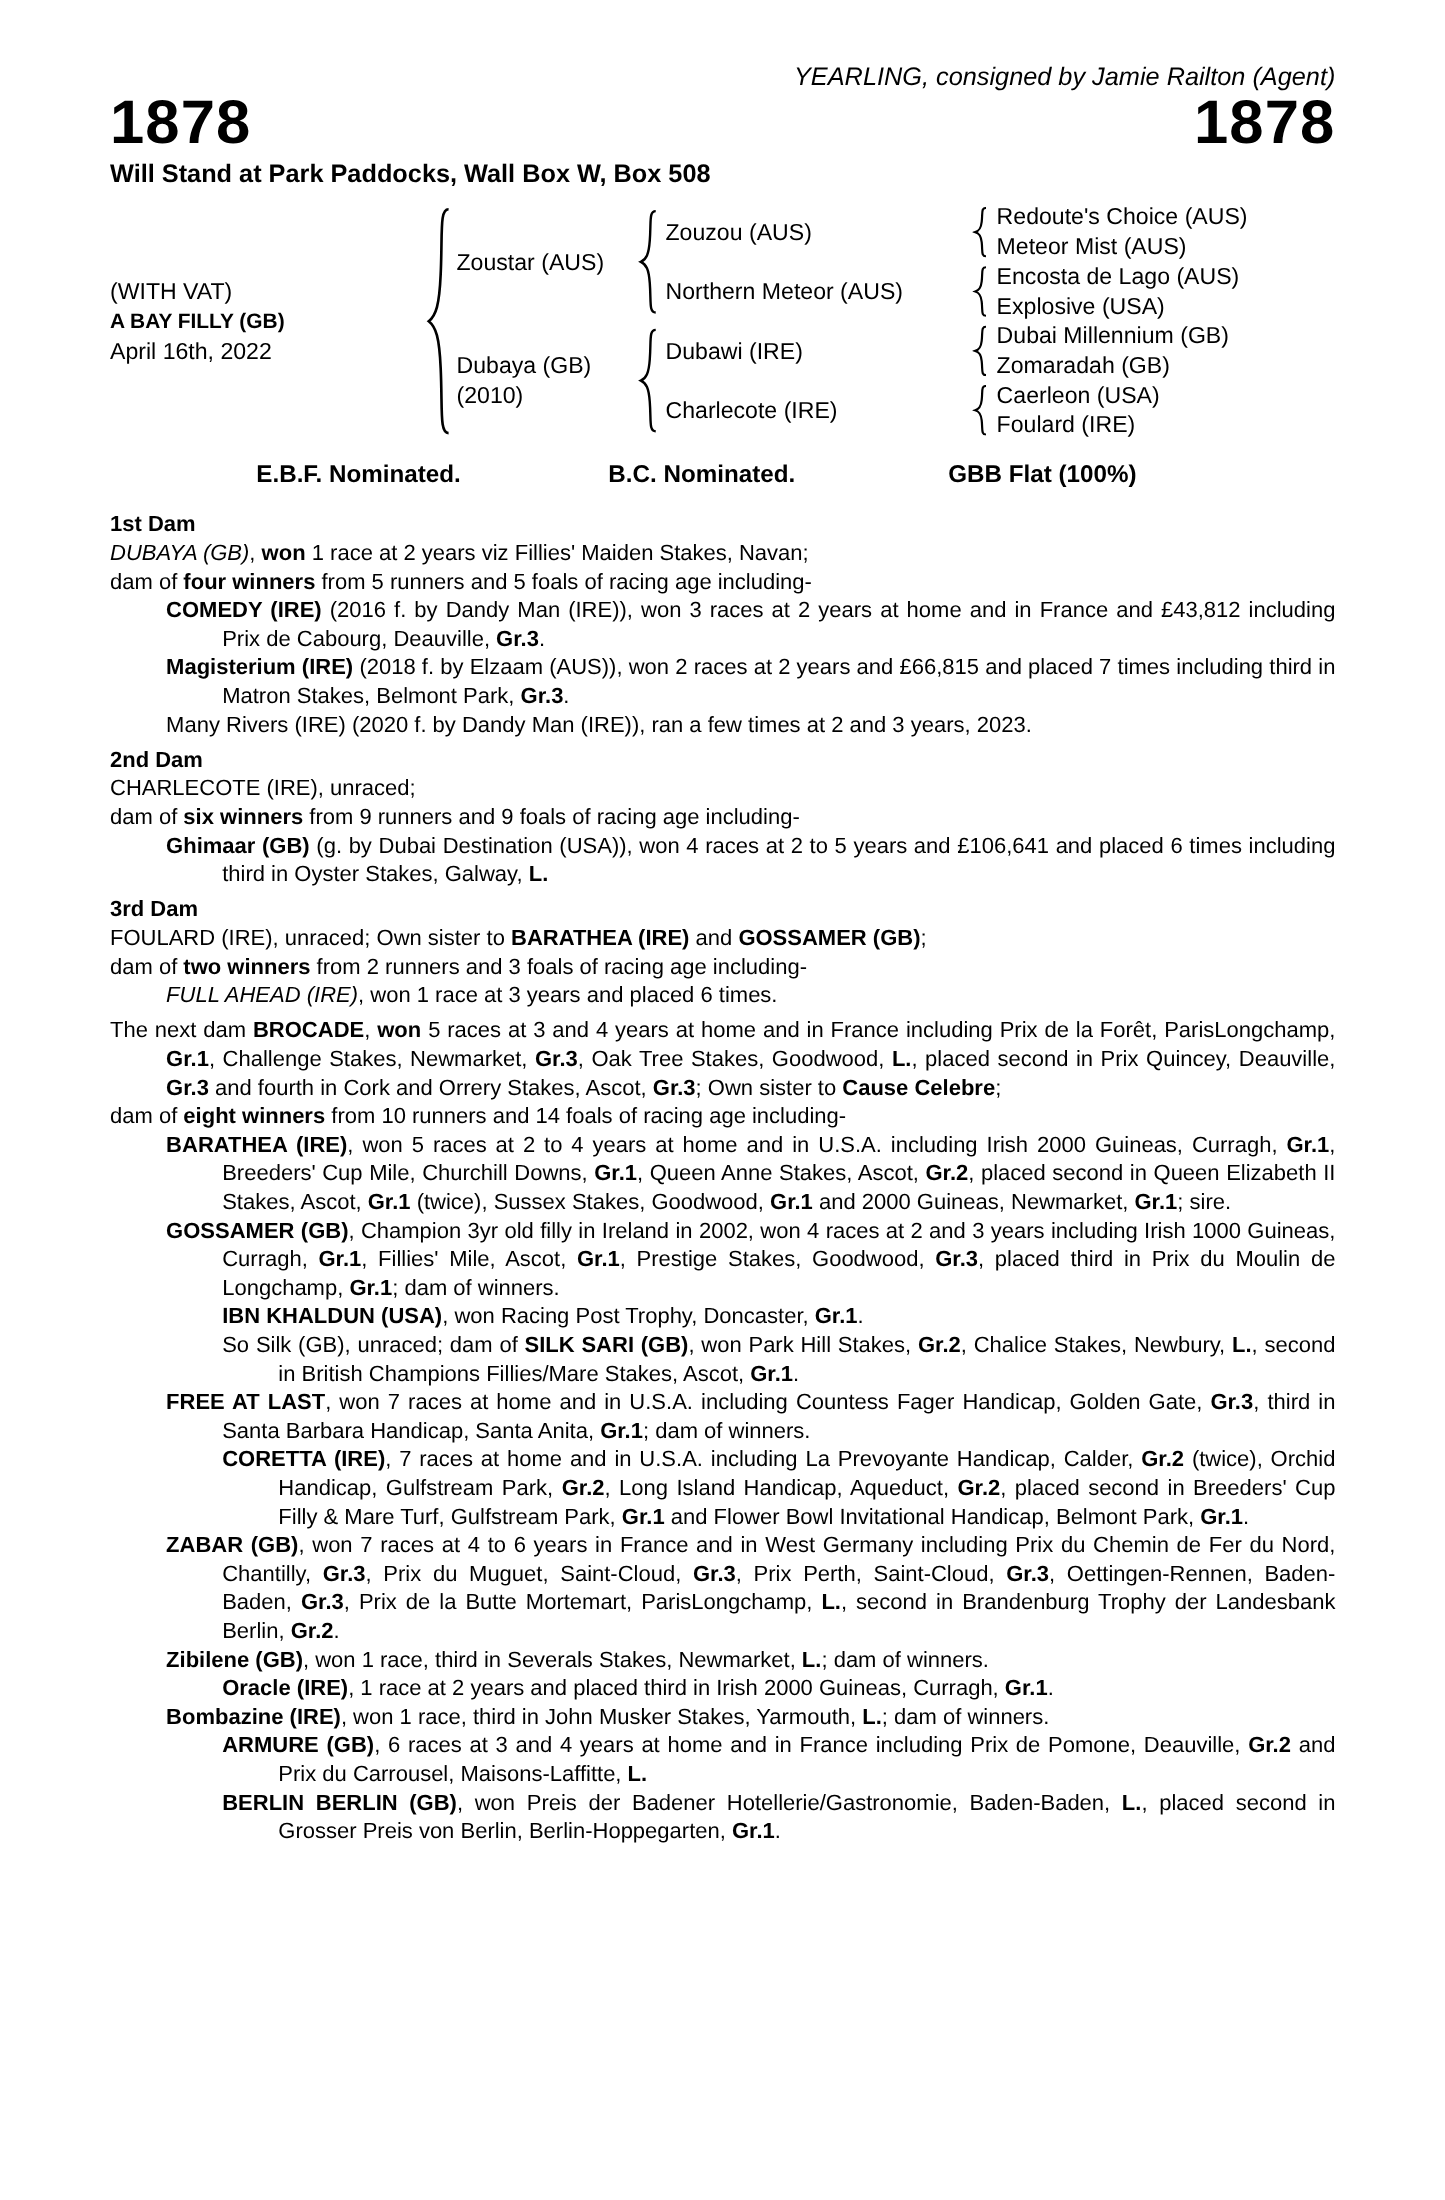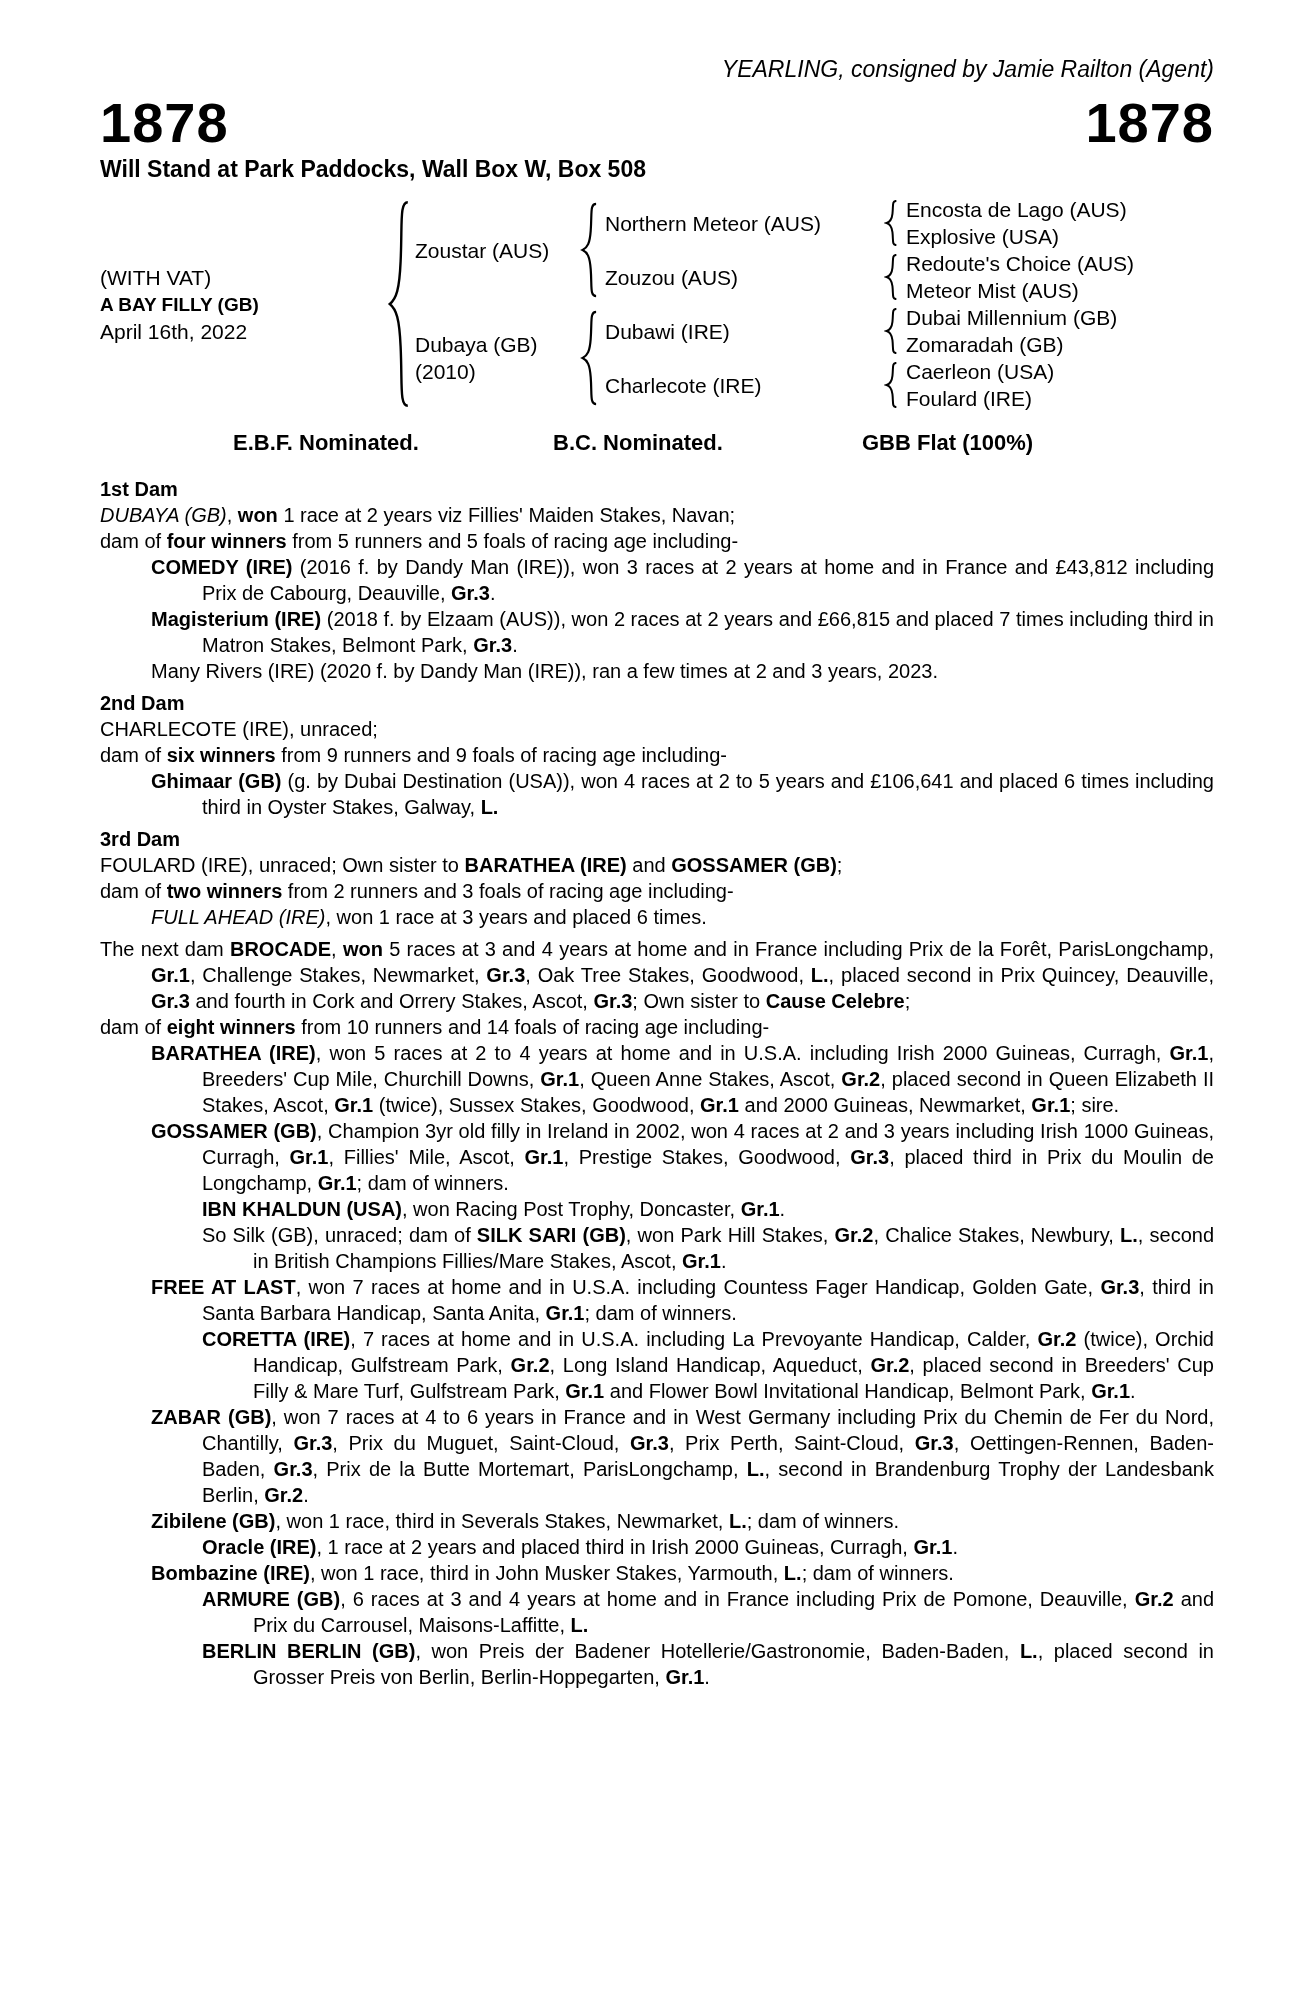--- a/index.html
+++ b/index.html
@@ -6,21 +6,21 @@
   html,body { background:#ffffff; }
   body {
     width:1314px; height:2000px;
     padding:56px 100px 0 100px;
     font-family:"Liberation Sans","DejaVu Sans",sans-serif;
     font-size:20px; line-height:26px; color:#000;
   }
   
   .consign { text-align:right; font-style:italic; font-size:23px; line-height:26px; }
   .lot-row { display:flex; justify-content:space-between; align-items:flex-start;
-             margin-top:12px; }
+             margin-top:0px; }
   .lot-num { font-weight:bold; font-size:56px; line-height:58px; letter-spacing:1px; }
   .stand { font-weight:bold; font-size:23px; line-height:26px; margin-top:4px; }
 
   
   .ped { margin-top:14px; height:216px; display:flex; align-items:stretch; }
   .ped, .ped * { font-size:21px; line-height:27px; }
   .ped-subject { width:285px; display:flex; flex-direction:column; justify-content:center; }
   .subject-name { font-weight:bold; font-size:19px; }
   .brace-wrap { display:flex; align-items:center; }
   .brace { display:block; }
@@ -85,41 +85,41 @@
       <div class="parent">
         <div>Zoustar (AUS)</div>
       </div>
       <div class="brace-wrap">
         <svg class="brace br-md" viewBox="0 0 20 100" preserveAspectRatio="none">
             <path d="M19 2 C12 2 14.5 12 13 30 C12 43 9.5 47.5 4 50 C9.5 52.5 12 57 13 70 C14.5 88 12 98 19 98" fill="none" stroke="#000" stroke-width="2.2" vector-effect="non-scaling-stroke"></path>
           </svg>
       </div>
       <div class="gp-rows">
         <div class="gp-row">
+          <div class="gp-name">Zouzou (AUS)</div>
+          <div class="brace-wrap">
+            <svg class="brace br-sm" viewBox="0 0 20 100" preserveAspectRatio="none">
+                <path d="M19 2 C12 2 14.5 12 13 30 C12 43 9.5 47.5 4 50 C9.5 52.5 12 57 13 70 C14.5 88 12 98 19 98" fill="none" stroke="#000" stroke-width="2" vector-effect="non-scaling-stroke"></path>
+              </svg>
+          </div>
+          <div class="gg-col">
+            <div>Redoute's Choice (AUS)</div>
+            <div>Meteor Mist (AUS)</div>
+          </div>
+        </div>
+        <div class="gp-row">
           <div class="gp-name">Northern Meteor (AUS)</div>
           <div class="brace-wrap">
             <svg class="brace br-sm" viewBox="0 0 20 100" preserveAspectRatio="none">
                 <path d="M19 2 C12 2 14.5 12 13 30 C12 43 9.5 47.5 4 50 C9.5 52.5 12 57 13 70 C14.5 88 12 98 19 98" fill="none" stroke="#000" stroke-width="2" vector-effect="non-scaling-stroke"></path>
               </svg>
           </div>
           <div class="gg-col">
             <div>Encosta de Lago (AUS)</div>
             <div>Explosive (USA)</div>
-          </div>
-        </div>
-        <div class="gp-row">
-          <div class="gp-name">Zouzou (AUS)</div>
-          <div class="brace-wrap">
-            <svg class="brace br-sm" viewBox="0 0 20 100" preserveAspectRatio="none">
-                <path d="M19 2 C12 2 14.5 12 13 30 C12 43 9.5 47.5 4 50 C9.5 52.5 12 57 13 70 C14.5 88 12 98 19 98" fill="none" stroke="#000" stroke-width="2" vector-effect="non-scaling-stroke"></path>
-              </svg>
-          </div>
-          <div class="gg-col">
-            <div>Redoute's Choice (AUS)</div>
-            <div>Meteor Mist (AUS)</div>
           </div>
         </div>
       </div>
     </div>
 
     <div class="ped-half">
       <div class="parent">
         <div>Dubaya (GB)</div>
         <div>(2010)</div>
       </div>

